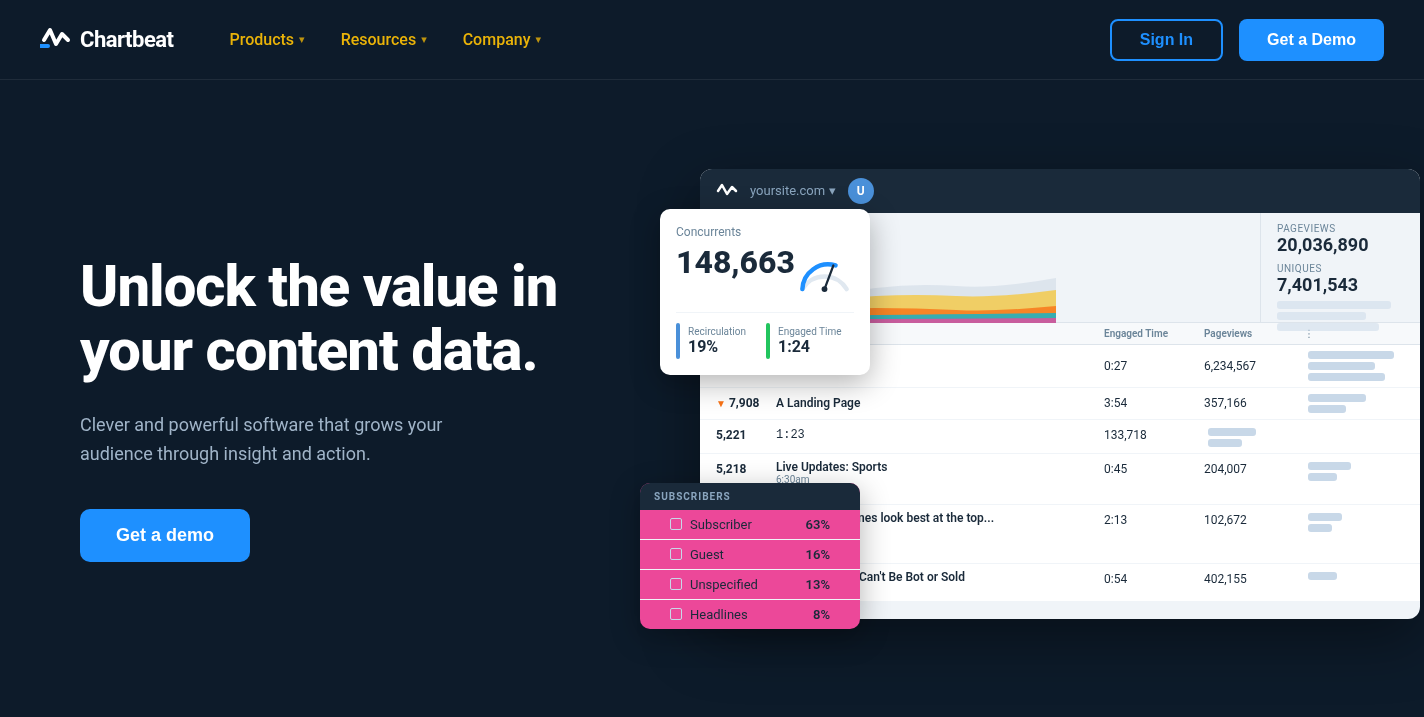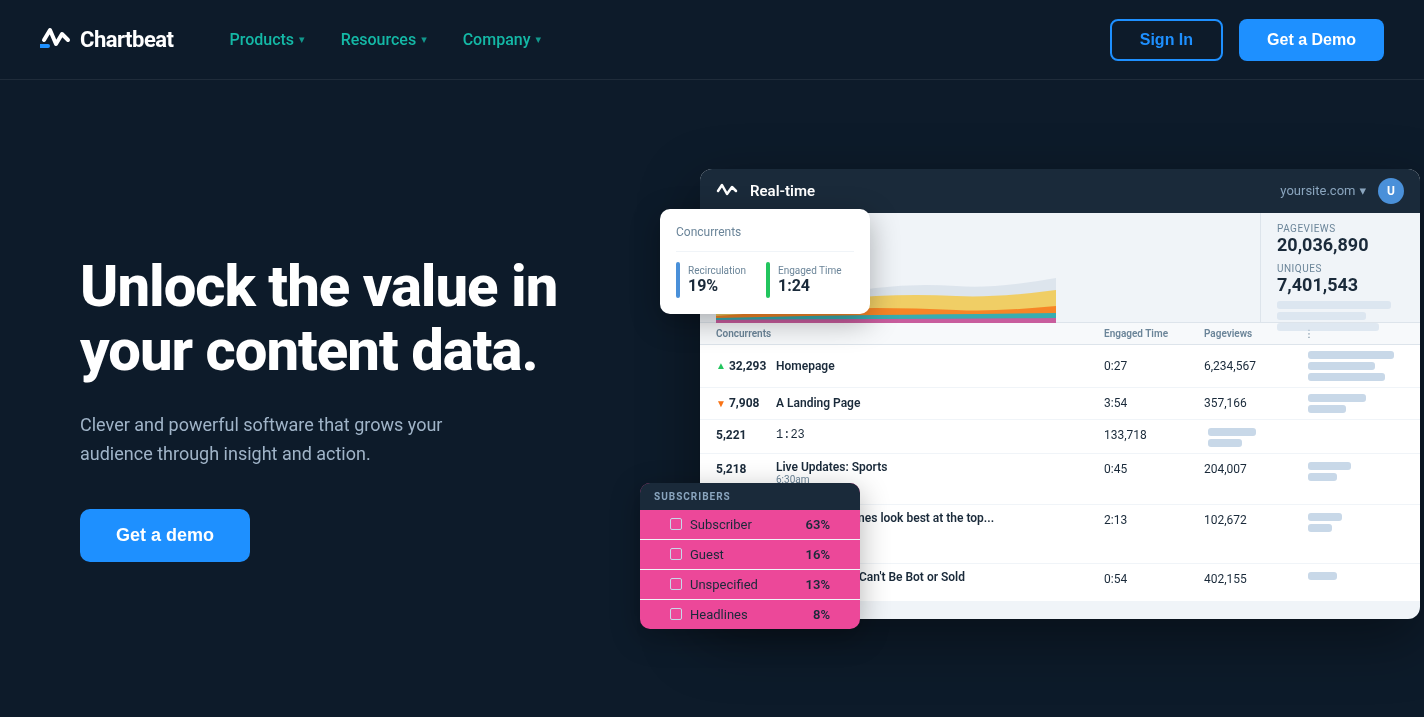--- a/index.html
+++ b/index.html
@@ -40,21 +40,21 @@
     }
     .nav-links {
       display: flex;
       gap: 4px;
       flex: 1;
     }
     .nav-link {
       display: flex;
       align-items: center;
       gap: 5px;
-      color: #14b8a6;
+      color: #eab308;
       font-size: 16px;
       font-weight: 500;
       padding: 8px 16px;
       cursor: pointer;
       border-radius: 6px;
       transition: background 0.2s;
     }
     .nav-link .chevron {
       font-size: 11px;
       opacity: 0.8;
@@ -327,21 +327,20 @@
 
   <div class="hero-right">
     <div class="dashboard-wrapper">
 
       <div class="dash-main">
 
         <div class="dash-topbar">
           <svg class="dash-logo-small" viewBox="0 0 22 18" fill="none">
             <path d="M2 9L6 3L11 12L16 5L20 9" stroke="white" stroke-width="2.5" stroke-linecap="round" stroke-linejoin="round"></path>
           </svg>
-          <span class="dash-title">Real-time</span>
           <span class="dash-site">
             <span>yoursite.com</span>
             <span>▾</span>
           </span>
           <div class="dash-avatar">U</div>
         </div>
 
         <div style="display:flex; background:#f0f4f8; border-bottom:1px solid #dde4eb; height:110px;">
 
           <div style="flex:1; padding:10px 16px;">
@@ -481,20 +480,30 @@
             <div style="font-size:12px; color:#1a2a3a; padding-top:2px;">402,155</div>
             <div style="display:flex; flex-direction:column; gap:3px; padding-left:4px; padding-top:2px;">
               <div style="height:8px; background:#c8d8e8; border-radius:3px; width:30%;"></div>
             </div>
           </div>
         </div>
       </div>
 
       <div class="dash-concurrents">
         <div class="dc-label">Concurrents</div>
+        <div style="display:flex; align-items:flex-start; justify-content:space-between;">
+          <div class="dc-value">148,663</div>
+
+          <svg width="80" height="55" viewBox="0 0 80 55" style="margin-top:2px;">
+            <path d="M10 50 A35 35 0 0 1 70 50" fill="none" stroke="#e0e8f0" stroke-width="6" stroke-linecap="round"></path>
+            <path d="M10 50 A35 35 0 0 1 55 18" fill="none" stroke="#1e90ff" stroke-width="6" stroke-linecap="round"></path>
+            <line x1="40" y1="50" x2="52" y2="18" stroke="#1a2a3a" stroke-width="3" stroke-linecap="round"></line>
+            <circle cx="40" cy="50" r="4" fill="#1a2a3a"></circle>
+          </svg>
+        </div>
         <div class="dc-bottom">
           <div style="display:flex; align-items:center; gap:8px;">
             <div style="width:4px; height:36px; background:#4a90d9; border-radius:2px;"></div>
             <div>
               <div class="dc-mini-label">Recirculation</div>
               <div class="dc-mini-value">19%</div>
             </div>
           </div>
           <div style="display:flex; align-items:center; gap:8px;">
             <div style="width:4px; height:36px; background:#22c55e; border-radius:2px;"></div>

